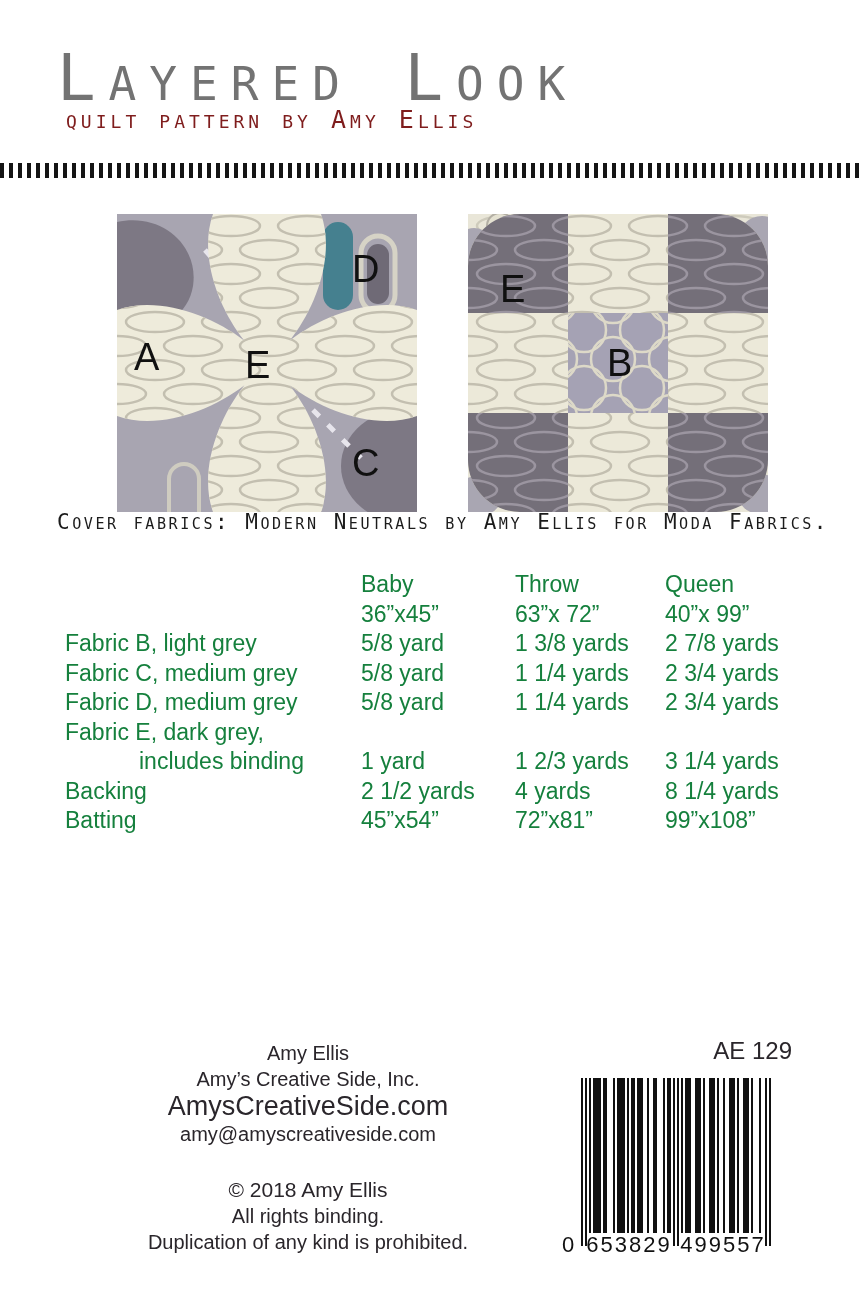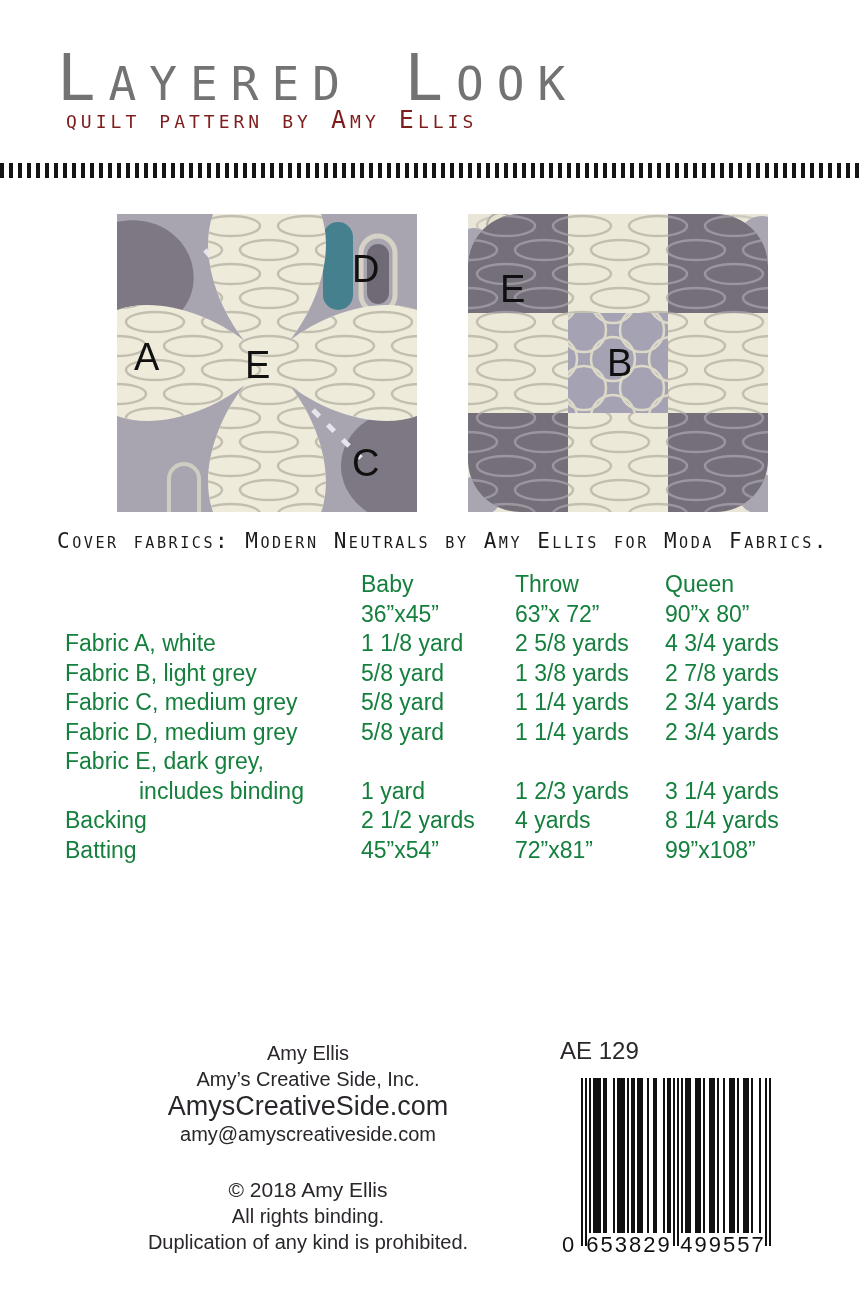--- a/index.html
+++ b/index.html
@@ -15,36 +15,36 @@
   .divider{position:absolute;left:0;top:163px;width:862px;height:15px;
          background:repeating-linear-gradient(90deg,#141414 0,#141414 4px,#ffffff 4px,#ffffff 9px);}
 
   
   .photo{position:absolute;top:214px;width:300px;height:298px;}
   .photo-left{left:117px;}
   .photo-right{left:468px;}
   .photo svg{display:block;width:100%;height:100%;}
   .block-label{position:absolute;font-size:38px;line-height:38px;color:#101010;z-index:5;}
 
-  .caption{position:absolute;left:57px;top:529px;font-family:"DejaVu Sans Mono",monospace;
+  .caption{position:absolute;left:57px;top:510px;font-family:"DejaVu Sans Mono",monospace;
          font-size:21px;line-height:25px;letter-spacing:2.5px;white-space:nowrap;color:#1b1b1b;}
 
   
   .materials{position:absolute;left:65px;top:570px;width:742px;font-size:23px;line-height:29.5px;color:#15803d;}
   .trow{display:grid;grid-template-columns:296px 154px 150px 1fr;}
   .trow .val{align-self:end;}
   .indent{padding-left:74px;}
 
   
   .footer{position:absolute;left:68px;top:1040px;width:480px;text-align:center;
           font-size:20px;line-height:26px;color:#2a262b;}
   .footer .site{font-size:27px;line-height:29px;}
   .footer .copy{margin-top:30px;font-size:21px;line-height:26px;}
 
-  .product-code{position:absolute;left:560px;top:1038px;width:232px;text-align:left;
+  .product-code{position:absolute;left:560px;top:1038px;width:232px;text-align:right;
           font-size:24px;line-height:26px;color:#2a262b;}
   .barcode{position:absolute;left:559px;top:1078px;width:212px;height:178px;}
   .barcode text{font-family:"Liberation Sans",sans-serif;font-size:22px;fill:#111;letter-spacing:2px;}
 </style>
 </head>
 <body>
 
 <div class="page">
 
   <div class="title"><span>L</span><span class="sc">A</span><span class="sc">Y</span><span class="sc">E</span><span class="sc">R</span><span class="sc">E</span><span class="sc">D</span><span> </span><span>L</span><span class="sc">O</span><span class="sc">O</span><span class="sc">K</span></div>
@@ -144,30 +144,24 @@
       <div>
         <div>Baby</div>
         <div>36”x45”</div>
       </div>
       <div>
         <div>Throw</div>
         <div>63”x 72”</div>
       </div>
       <div>
         <div>Queen</div>
-        <div>90”x 80”</div>
-      </div>
-    </div>
-
-    <div class="trow">
-      <div>Fabric A, white</div>
-      <div class="val">1 1/8 yard</div>
-      <div class="val">2 5/8 yards</div>
-      <div class="val">4 3/4 yards</div>
-    </div>
+        <div>40”x 99”</div>
+      </div>
+    </div>
+
     <div class="trow">
       <div>Fabric B, light grey</div>
       <div class="val">5/8 yard</div>
       <div class="val">1 3/8 yards</div>
       <div class="val">2 7/8 yards</div>
     </div>
     <div class="trow">
       <div>Fabric C, medium grey</div>
       <div class="val">5/8 yard</div>
       <div class="val">1 1/4 yards</div>

